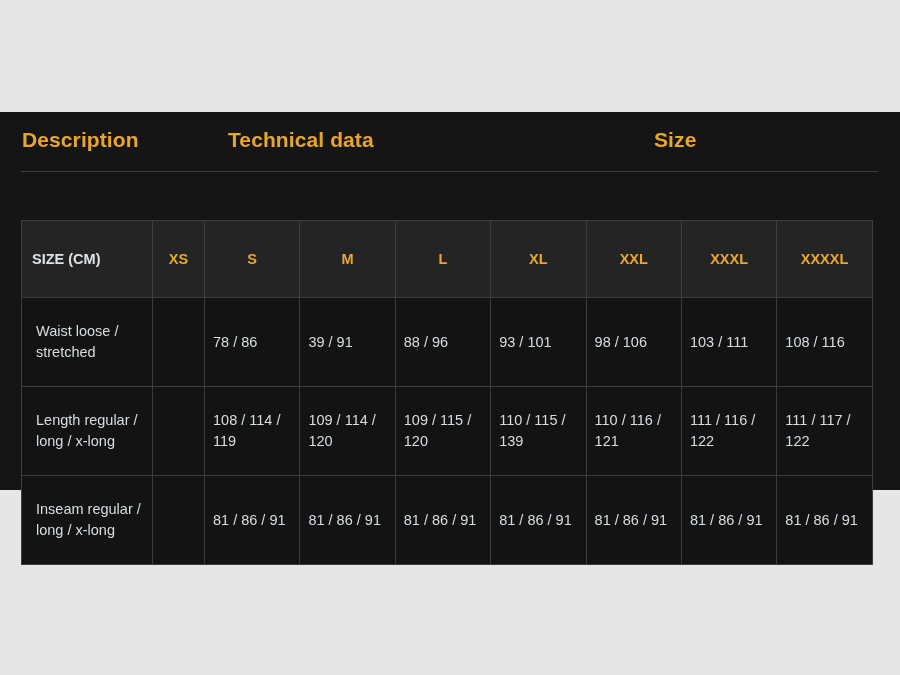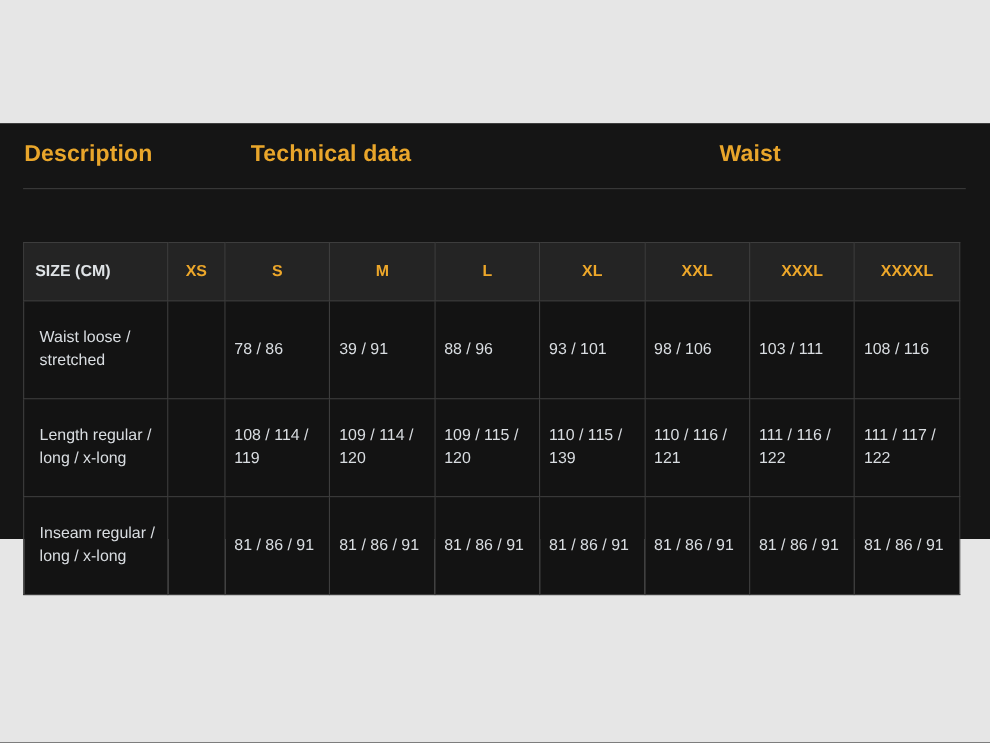--- a/index.html
+++ b/index.html
@@ -76,21 +76,21 @@
     table-layout: fixed;
   }
   #size-table th,
   #size-table td {
     border: 1px solid #3d3d3d;
     vertical-align: middle;
   }
   #size-table thead th {
     background: #242424;
     height: 52px;
-    padding: 0 10px;
+    padding: 12px 10px;
     font-size: 14.5px;
     font-weight: bold;
   }
   th.head-label {
     color: #dfe3e6;
     text-align: left;
     padding-left: 14px;
   }
   th.head-size {
     color: #eda72a;
@@ -125,21 +125,21 @@
   <div id="panel">
 
     <div id="tabbar">
       <div class="tab" style="left:22px;">
         <span>Description</span>
       </div>
       <div class="tab" style="left:228px;">
         <span>Technical data</span>
       </div>
       <div class="tab" style="left:654px;">
-        <span>Waist</span>
+        <span>Size</span>
       </div>
       <div id="tab-divider"></div>
     </div>
 
     <table id="size-table">
       <colgroup>
         <col class="c-label">
         <col class="c-xs">
         <col class="c-rest">
         <col class="c-rest">

